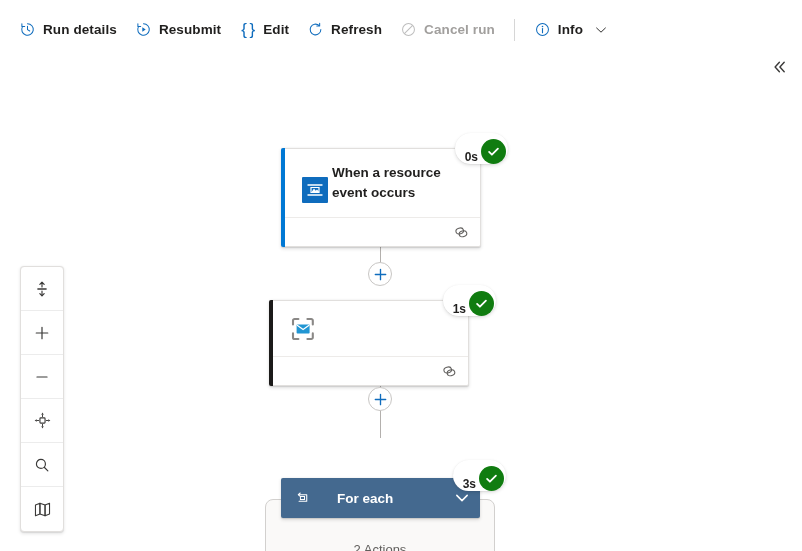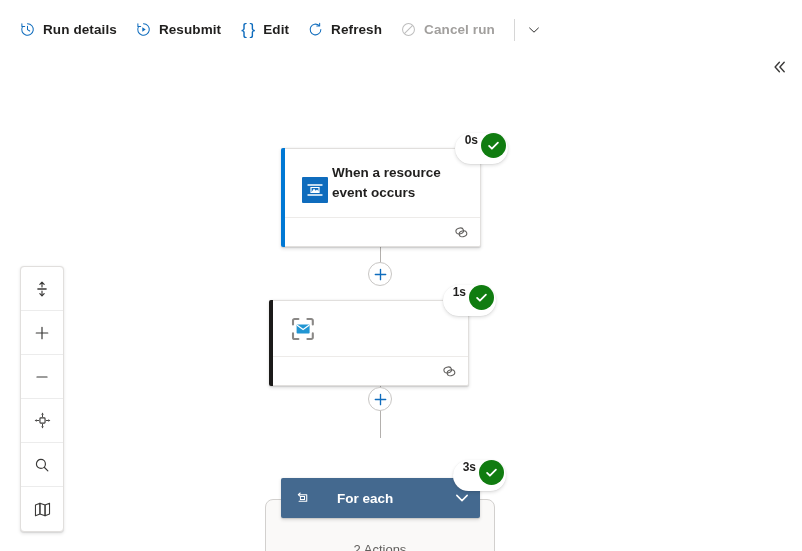--- a/index.html
+++ b/index.html
@@ -195,21 +195,21 @@
   .link-icon { cursor: pointer; display: flex; }
 
   
   .status-pill {
     position: absolute;
     top: -16px; right: -28px;
     height: 31px;
     background: #ffffff;
     border-radius: 16px;
     display: flex;
-    align-items: flex-start;
+    align-items: flex-end;
     gap: 3px;
     padding: 0 2px 0 10px;
     box-shadow: 0 1.6px 3.6px rgba(0,0,0,0.13), 0 0.3px 0.9px rgba(0,0,0,0.11);
     z-index: 6;
   }
   .status-dur {
     font-size: 12px;
     font-weight: 600;
     color: #201f1e;
   }
@@ -313,20 +313,30 @@
       <svg width="17" height="17" viewBox="0 0 20 20" fill="none">
         <circle cx="10" cy="10" r="7" stroke="#bdbdbd" stroke-width="1.2"></circle>
         <path d="M5.1 14.9 14.9 5.1" stroke="#bdbdbd" stroke-width="1.2"></path>
       </svg>
     </span>
     <span class="tb-label">Cancel run</span>
   </div>
 
   <div class="tb-sep"></div>
 
+  <div class="tb-item">
+    <span class="tb-icon">
+      <svg width="17" height="17" viewBox="0 0 20 20" fill="none">
+        <circle cx="10" cy="10" r="7" stroke="#0f6cbd" stroke-width="1.2"></circle>
+        <circle cx="10" cy="6.4" r="0.95" fill="#0f6cbd"></circle>
+        <path d="M10 8.8v5" stroke="#0f6cbd" stroke-width="1.3" stroke-linecap="round"></path>
+      </svg>
+    </span>
+    <span class="tb-label">Info</span>
+  </div>
 
   <div class="tb-caret">
     <svg width="12" height="12" viewBox="0 0 12 12" fill="none">
       <path d="M1.6 4 6 8.2 10.4 4" stroke="#323130" stroke-width="1" stroke-linecap="round" stroke-linejoin="round"></path>
     </svg>
   </div>
 
 </div>
 
 <div class="canvas">

